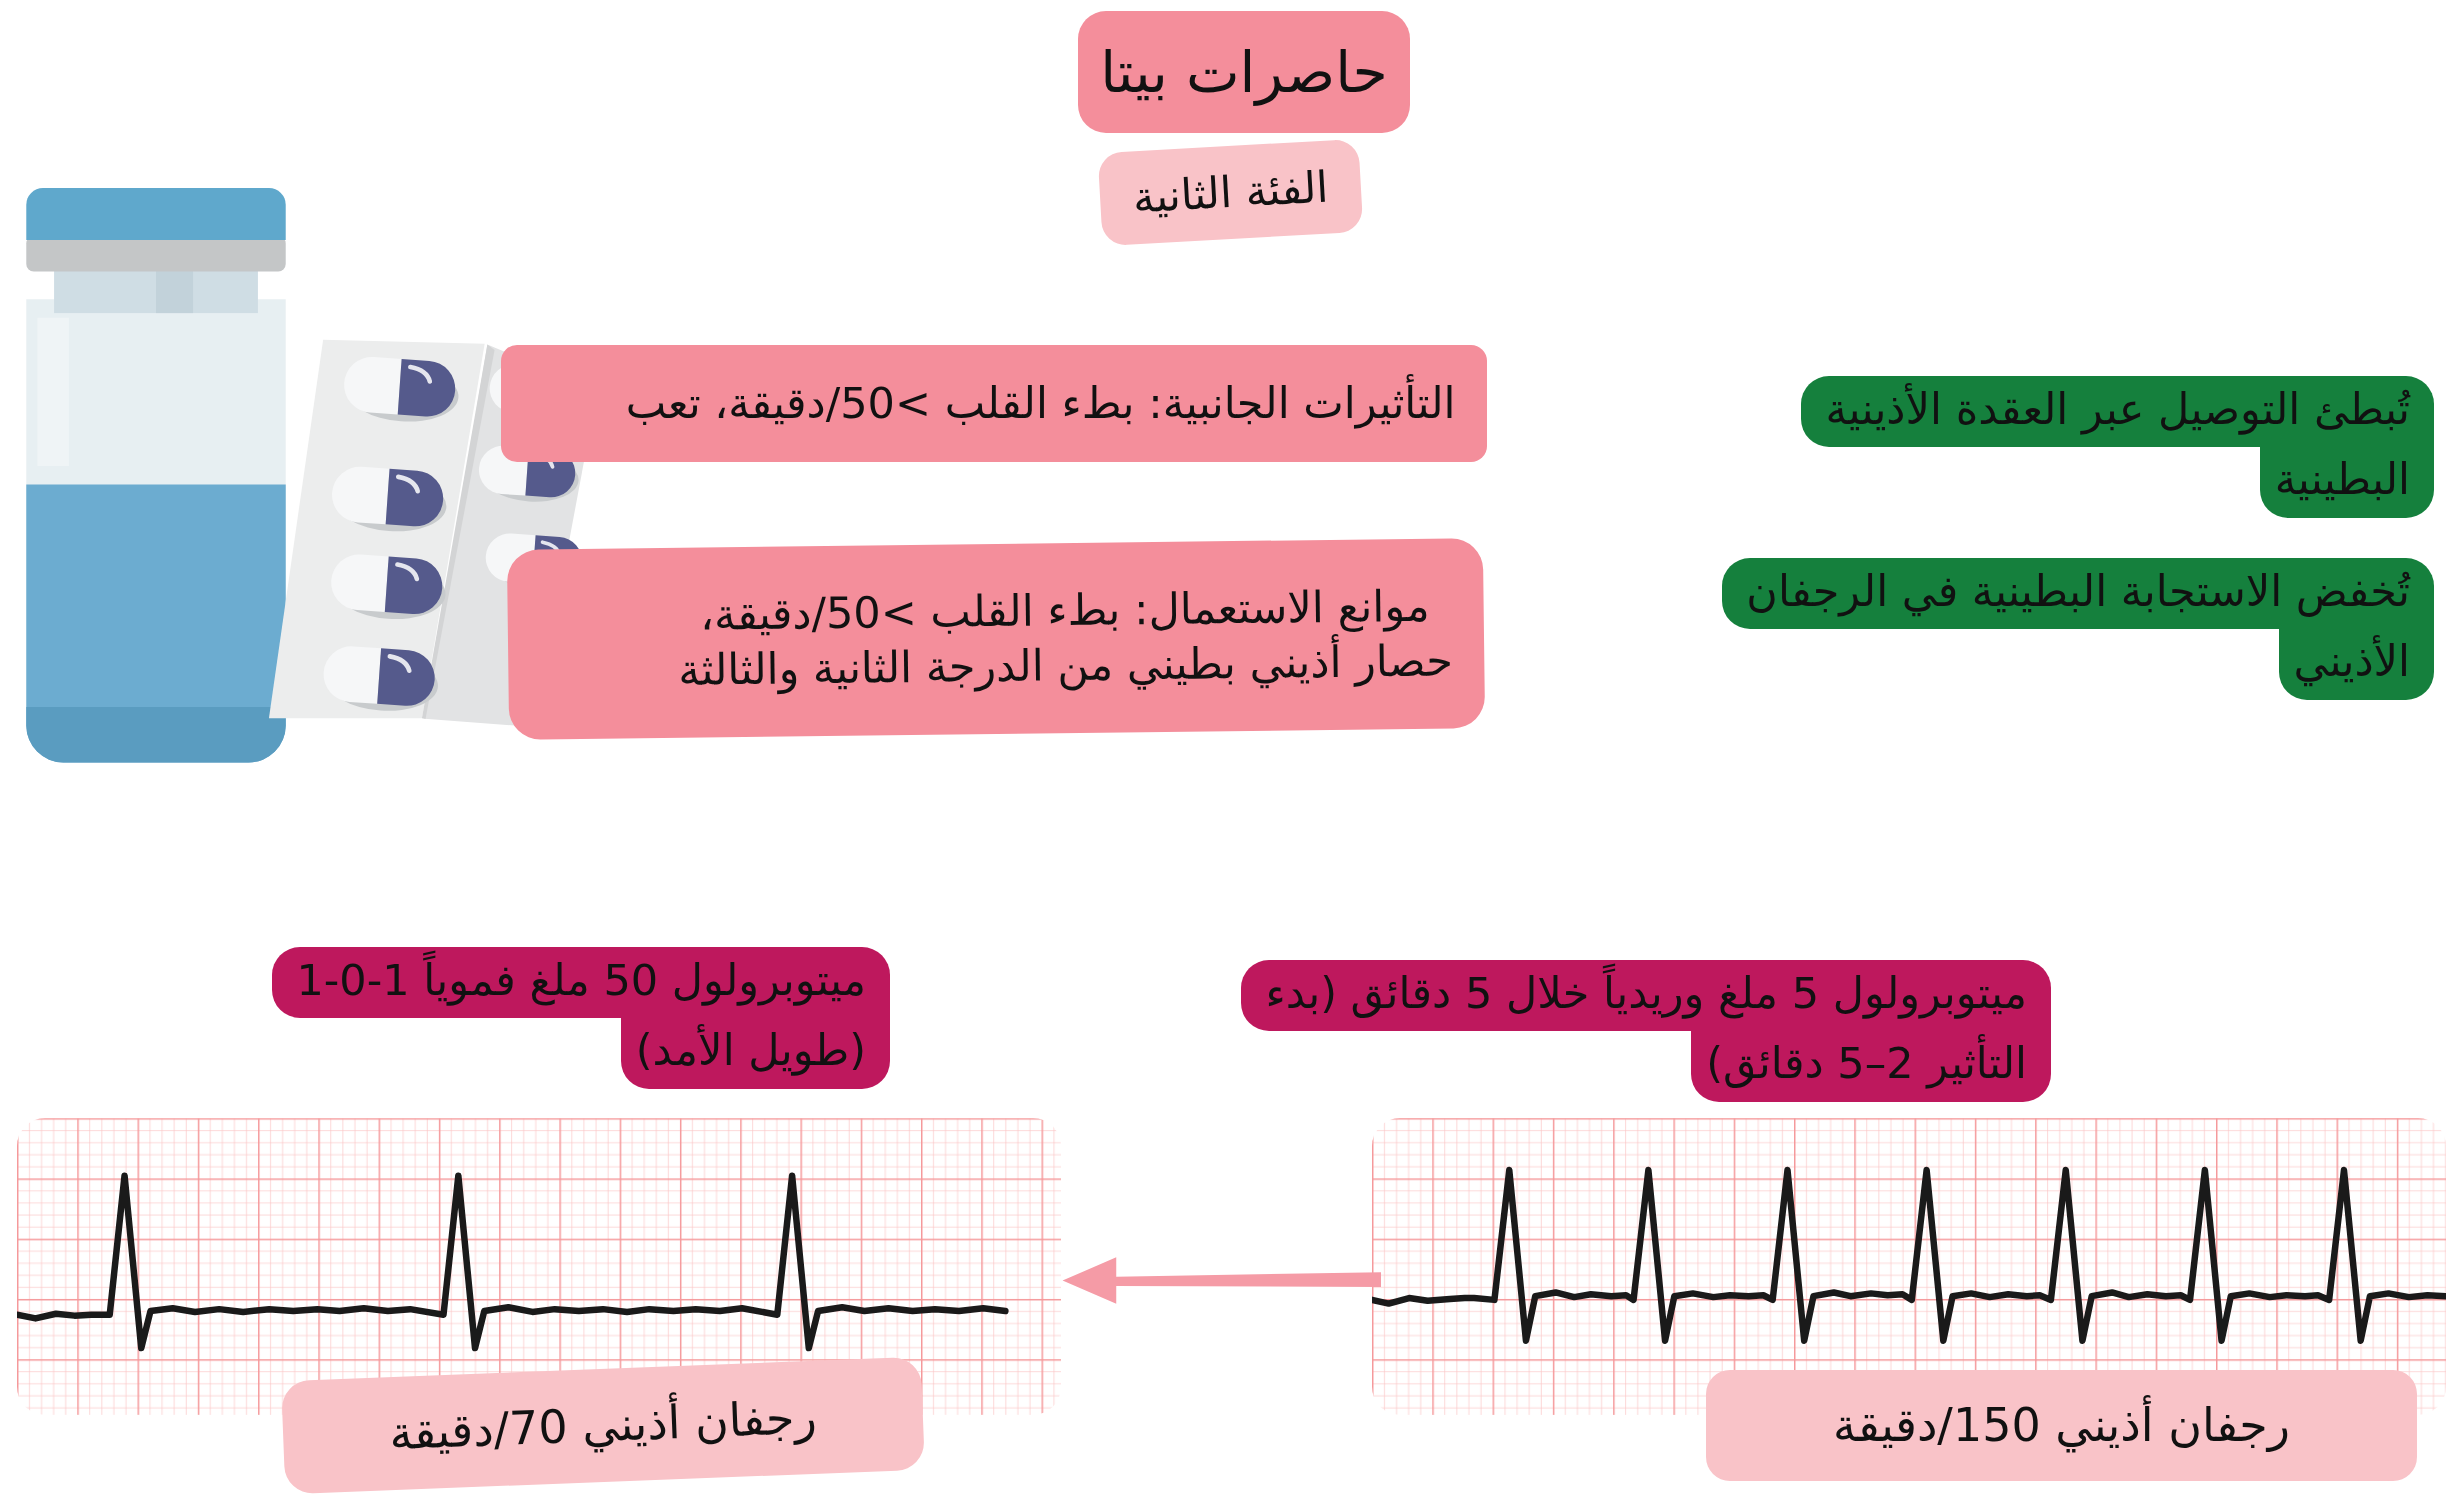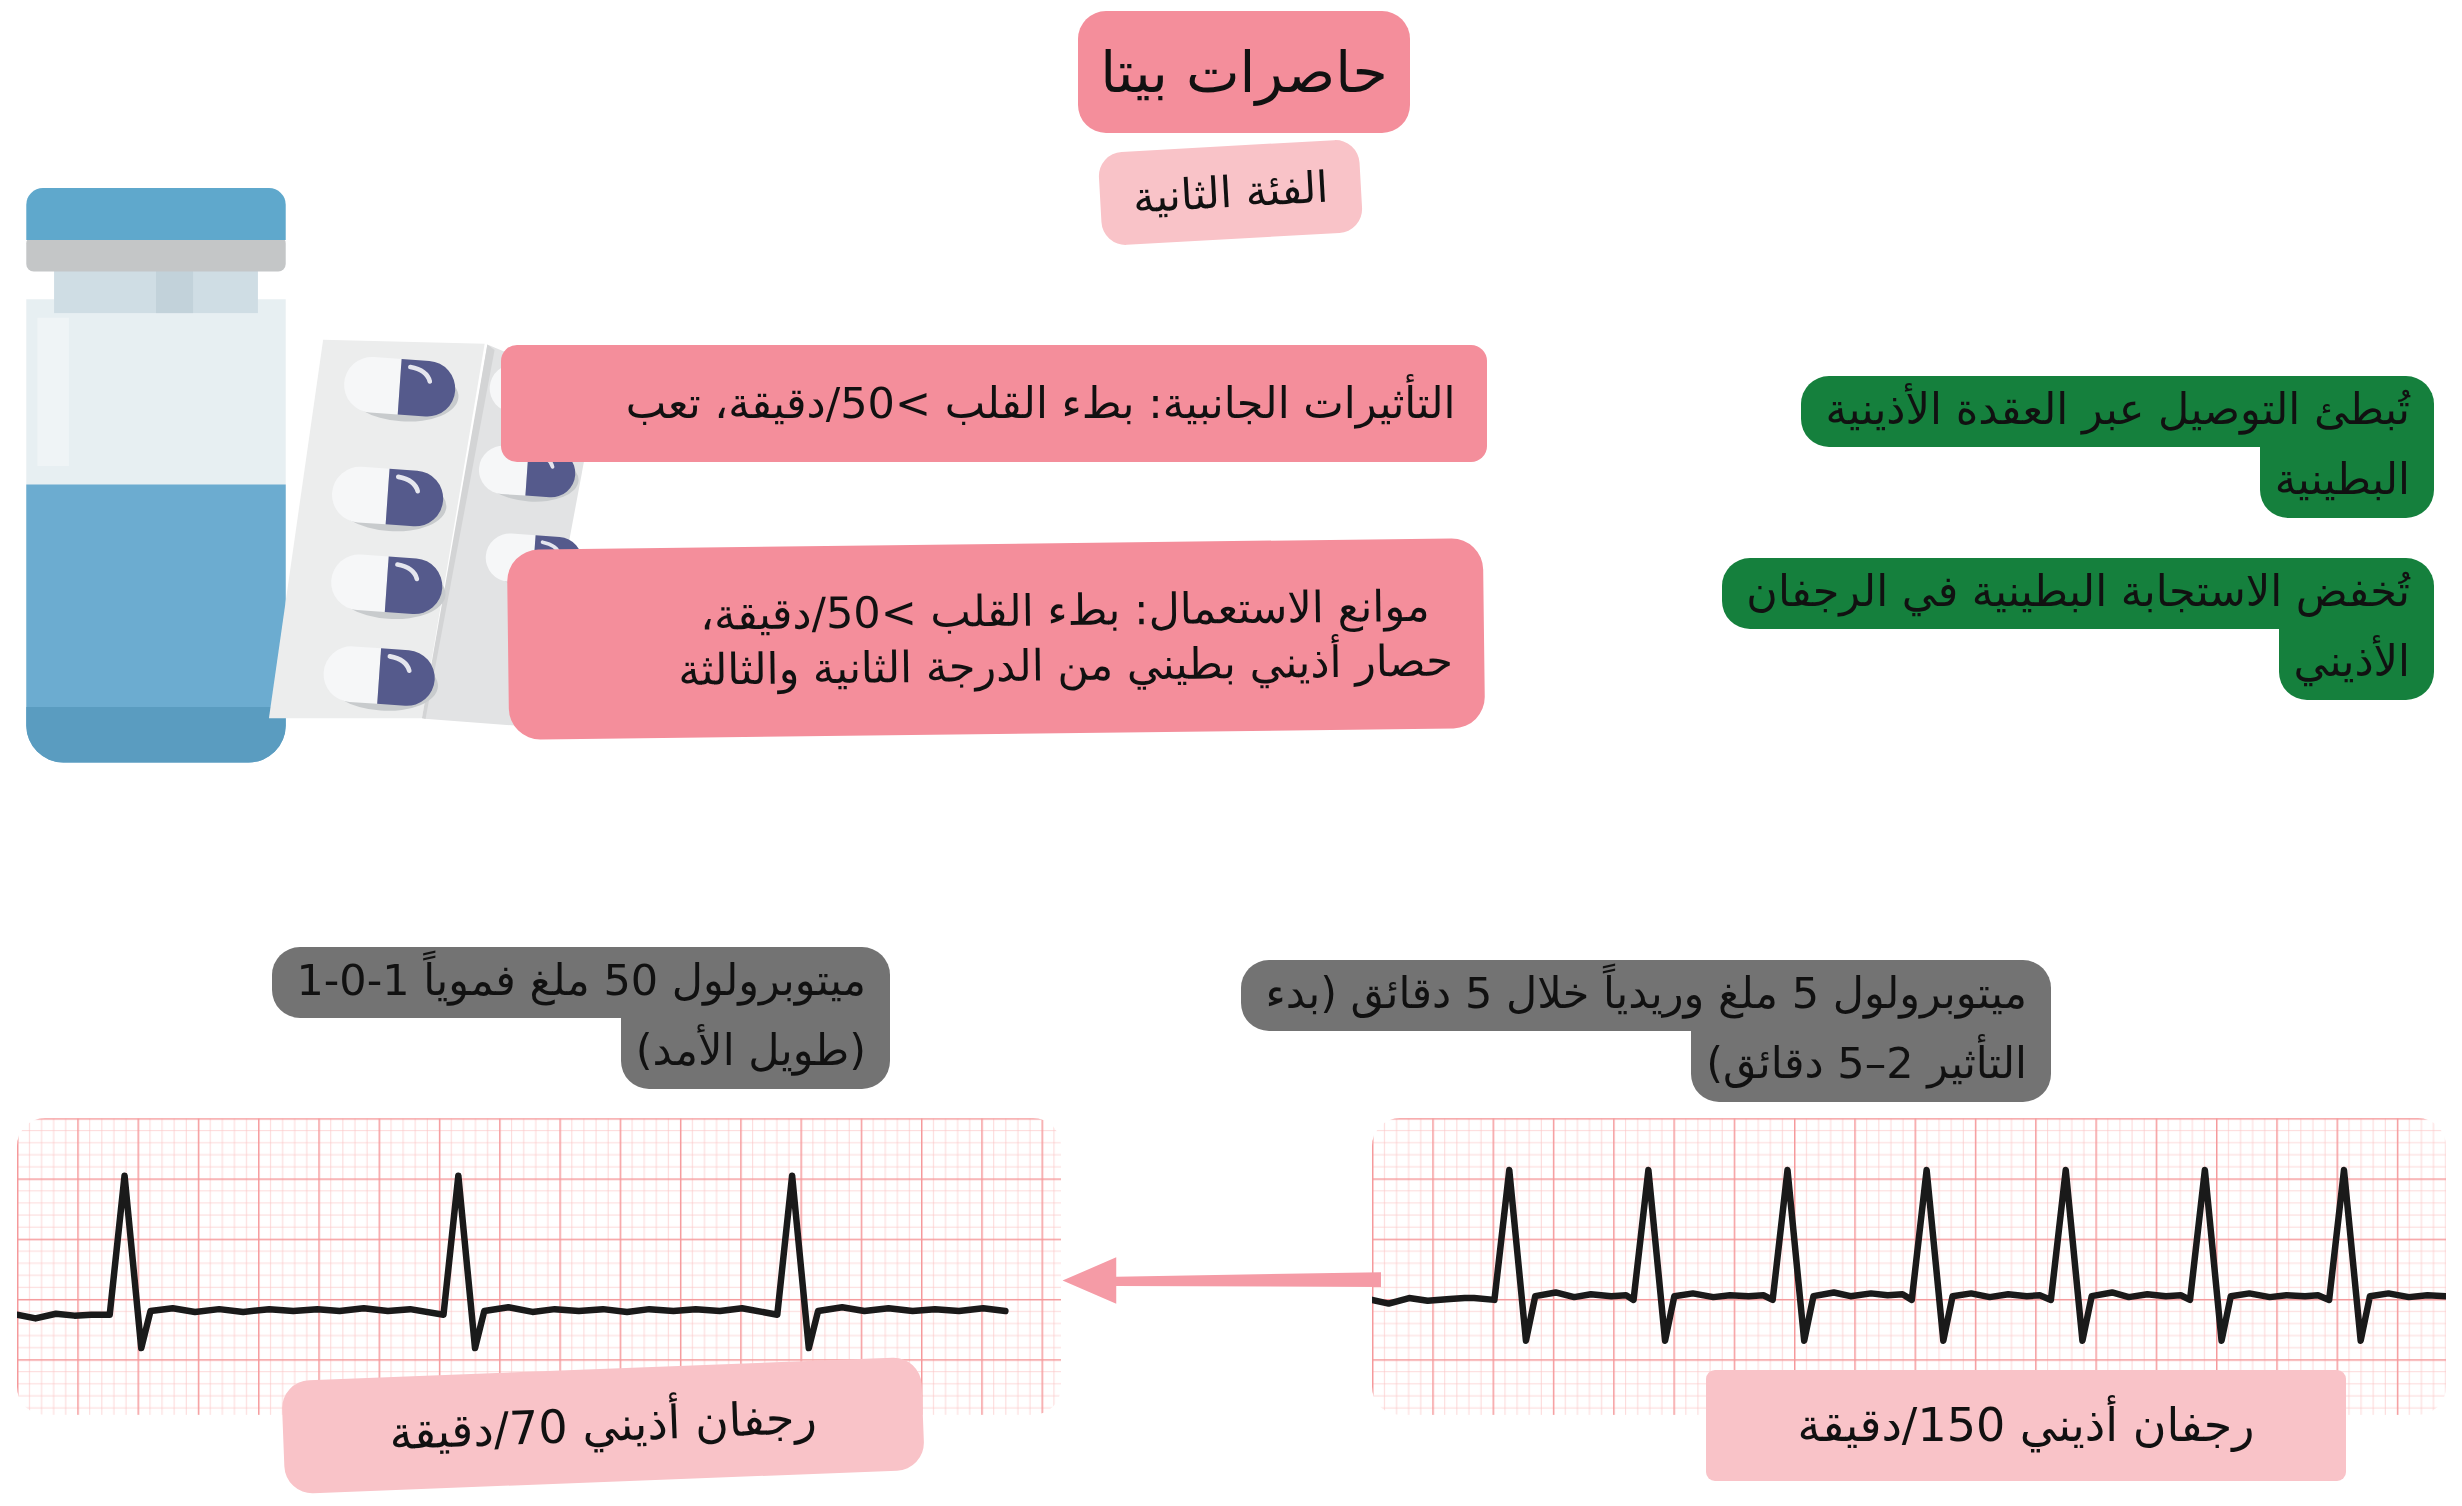--- a/index.html
+++ b/index.html
@@ -58,40 +58,40 @@
   }
   .stepped .ln{
     display:inline-block;
     box-sizing:border-box;
     padding:5.6px 24px 9.3px 24px;
     font-size:43px;line-height:1.30;
     white-space:nowrap;
   }
   .stepped .ln1{border-radius:28px 28px 0 28px;}
   .stepped .ln2{border-radius:0 0 28px 28px;padding-left:15px;}
-  .stepped.lp .ln{background:#737373;}
+  .stepped.lp .ln{background:#be185d;}
   .stepped.gr .ln{background:#15803d;}
   .stepped .row2b{display:block;text-align:right;}
 
   #green1{left:1652px;top:376px;width:782px;}
   #green2{left:1576px;top:558px;width:858px;}
 
   
   #dose-oral{left:148px;top:947px;width:742px;}
   #dose-iv{left:1113px;top:960px;width:938px;}
 
   
   #ecg-label-left{
     left:283px;top:1369px;width:640px;height:113px;
     font-size:46px;border-radius:28px;
     transform:rotate(-2.2deg);
   }
   #ecg-label-right{
-    left:1706px;top:1370px;width:640px;height:111px;
-    font-size:46px;border-radius:9px;
+    left:1706px;top:1370px;width:711px;height:111px;
+    font-size:46px;border-radius:24px;
   }
 
   
   #vial{left:16.7px;top:188px;width:278px;height:593px;}
 
   
   #blister{left:248px;top:317px;width:371px;height:464px;}
 
   
   .ecg{

